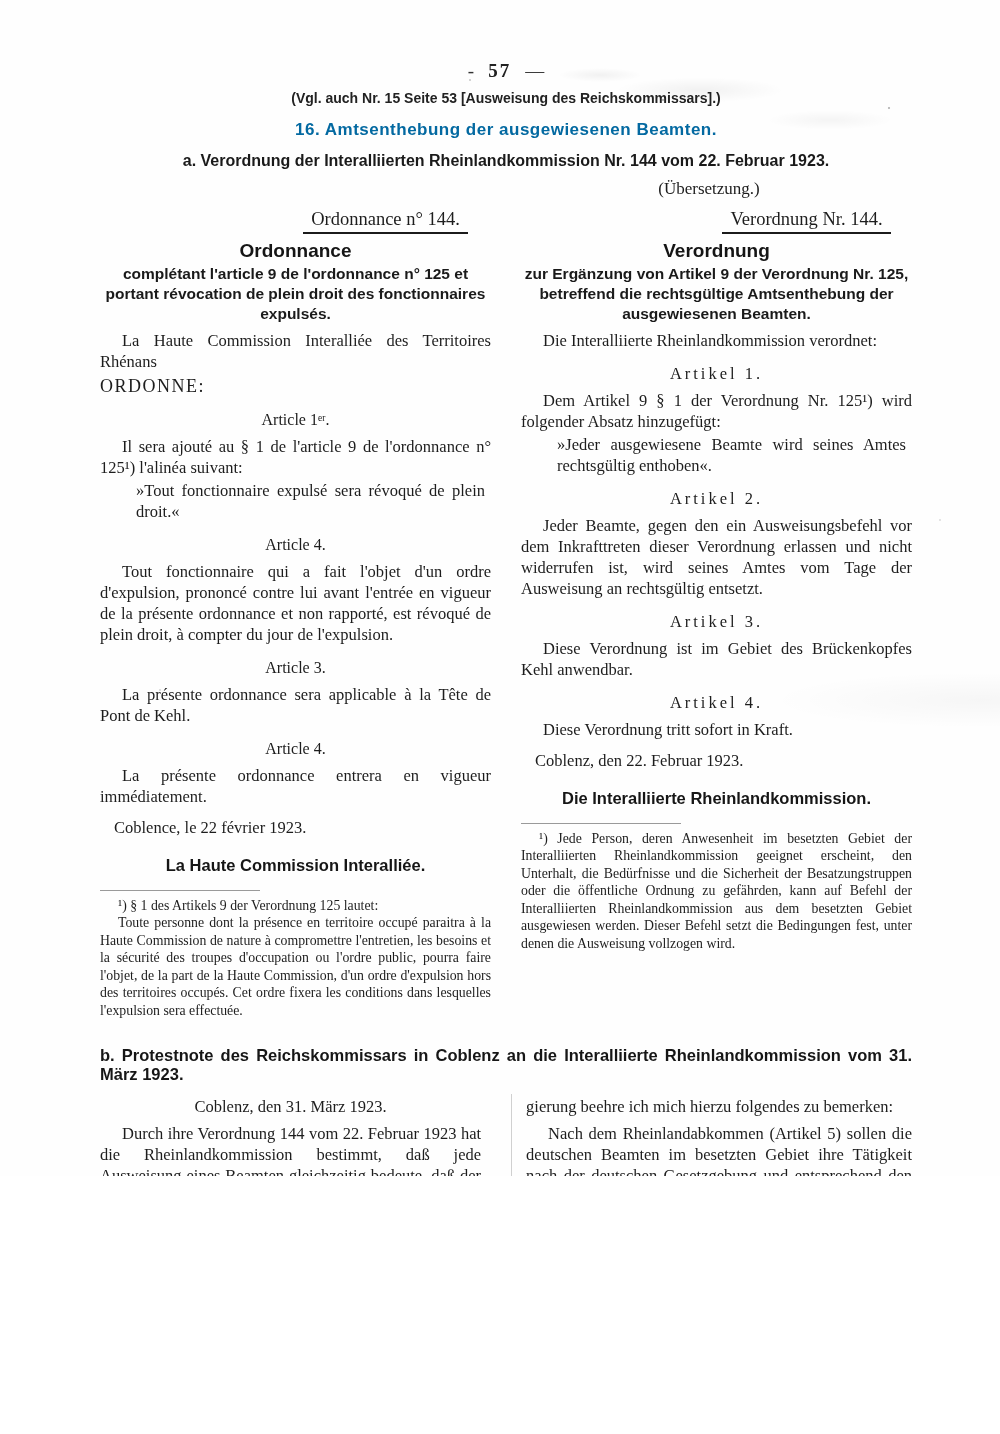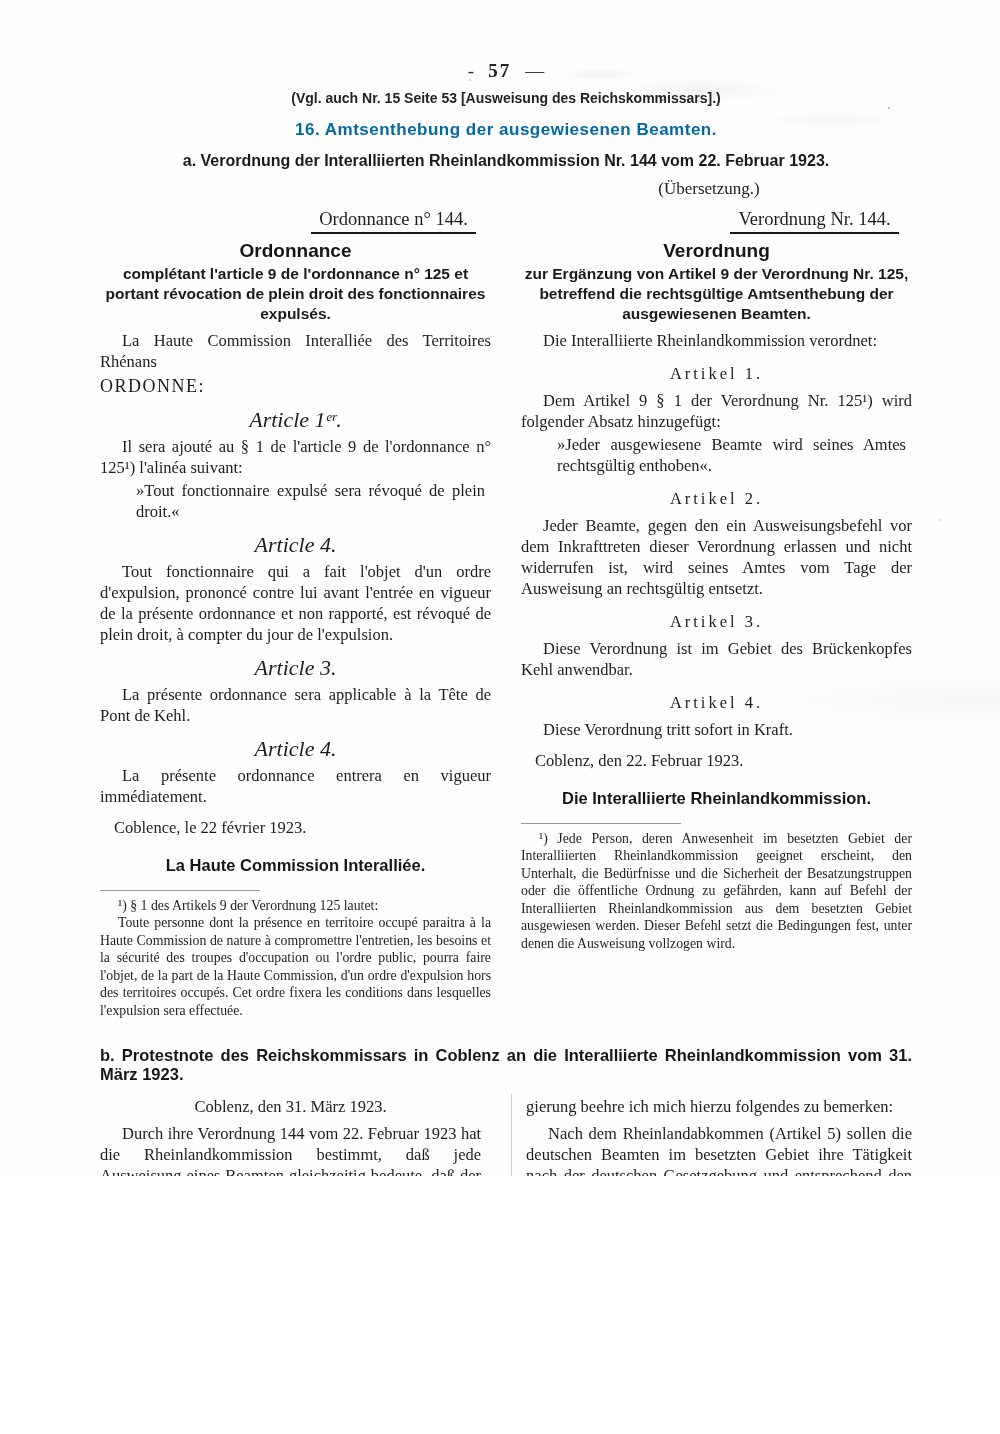--- a/index.html
+++ b/index.html
@@ -59,41 +59,41 @@
     font-size:16px;font-weight:700;color:#1a1a1a;
   }
   .uebersetzung-row{margin-top:9px;display:flex;}
   .uebersetzung-row .half{width:50%;text-align:center;}
   .uebersetzung-row span{font-size:17px;}
 
   .columns{display:flex;gap:30px;margin-top:4px;}
   .col{width:391px;font-size:16.5px;line-height:21px;text-align:justify;}
 
   .col-header{margin-top:6px;text-align:center;}
-  .col-header .shift{position:relative;left:98px;display:inline-block;}
+  .col-header .shift{position:relative;left:90px;display:inline-block;}
   .underlined{
     display:inline-block;font-size:18.5px;padding:0 8px 2px 8px;
     border-bottom:2.5px solid #1b1b1b;
   }
   .col-title{
     margin-top:6px;text-align:center;
     font-family:"Liberation Sans","DejaVu Sans",sans-serif;
     font-size:19px;font-weight:700;color:#151515;
   }
   .bold-sub{
     margin:3px 0 0 0;
     font-family:"Liberation Sans","DejaVu Sans",sans-serif;
     font-size:15.5px;font-weight:700;line-height:20px;
     text-align:center;color:#1a1a1a;
   }
   p.body{margin:6px 0 0 0;text-indent:22px;}
   p.noindent{text-indent:0;}
   .centered{}
   .ordonne{margin-top:4px;font-size:18px;letter-spacing:1.5px;}
-  .art-head{margin-top:12px;text-align:center;font-style:italic;font-size:22px;}
+  .art-head{margin-top:12px;text-align:center;font-size:16px;}
   .art-head-de{margin-top:12px;text-align:center;font-size:16.5px;letter-spacing:3px;}
   p.quote{margin:2px 0 0 0;padding:0 6px 0 36px;text-indent:0;}
   .dateline{margin-top:10px;text-indent:14px;text-align:left;}
   .signature{
     margin-top:10px;text-align:center;
     font-family:"Liberation Sans","DejaVu Sans",sans-serif;
     font-size:16.5px;font-weight:700;color:#161616;
   }
   .footnote-rule{margin-top:14px;width:160px;border-top:1.5px solid #9a9a9a;}
   .footnote{font-size:13.8px;line-height:17.6px;margin-top:6px;text-align:justify;}

